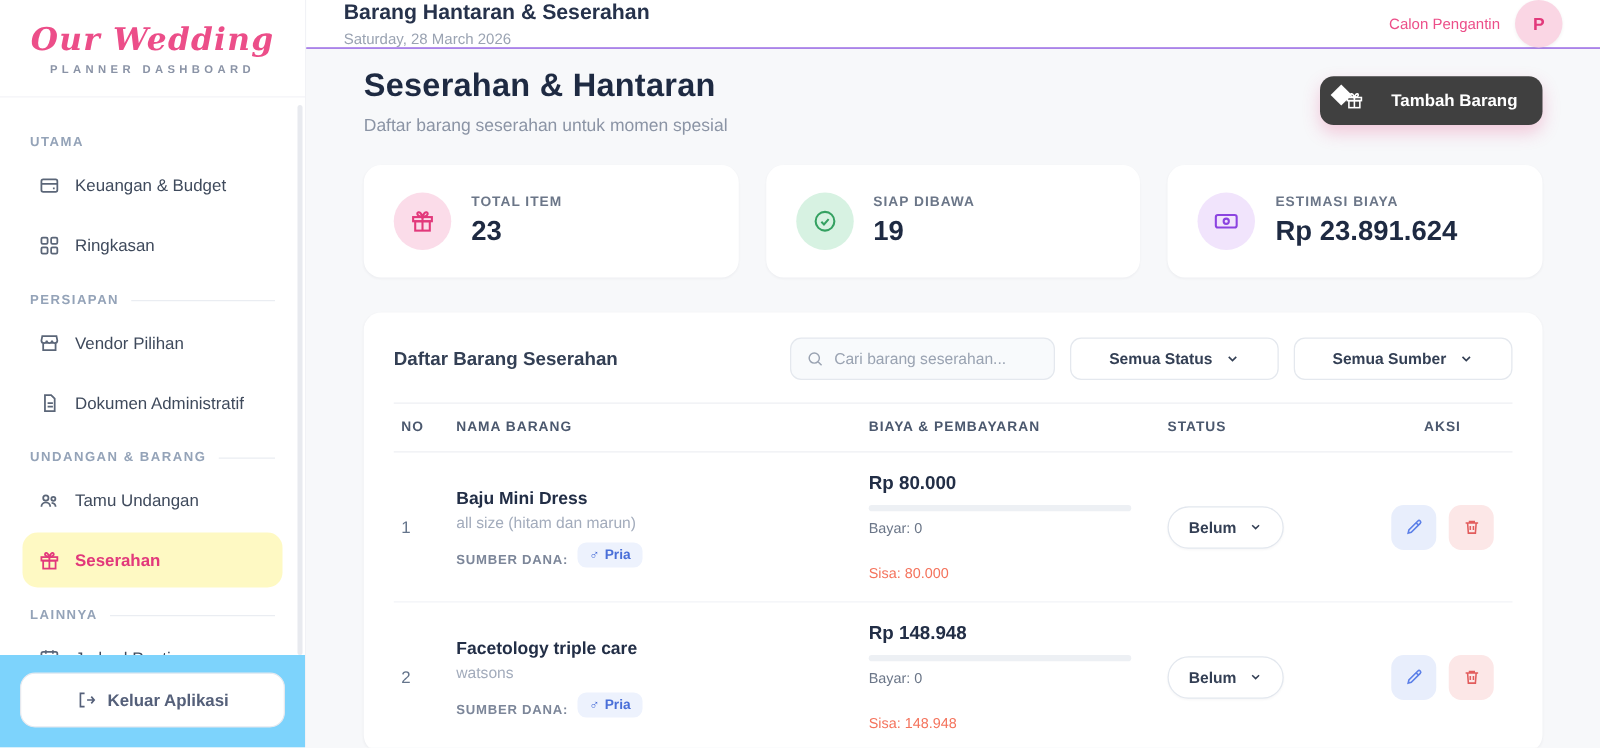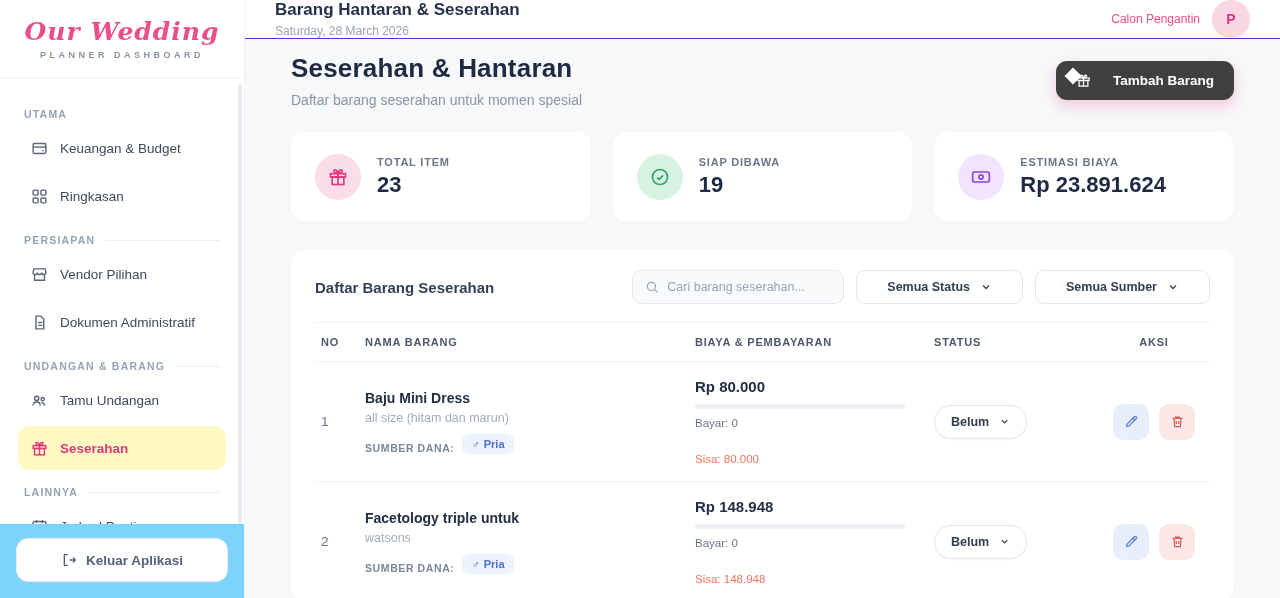--- a/index.html
+++ b/index.html
@@ -444,21 +444,21 @@
                 <path d="M4 7h16M9 7V5h6v2M6.5 7l1 13h9l1-13"></path>
                 <path d="M10 11v5M14 11v5"></path>
               </svg>
           </button>
         </div>
       </div>
 
       <div class="grid-row trow">
         <div class="row-no">2</div>
         <div>
-          <div class="item-name">Facetology triple untuk</div>
+          <div class="item-name">Facetology triple care</div>
           <div class="item-desc">watsons</div>
           <div class="sumber-line">
             <span class="sumber-label">SUMBER DANA:</span>
             <span class="sumber-badge">
               <span>♂</span>
               <span>Pria</span>
             </span>
           </div>
         </div>
         <div>

